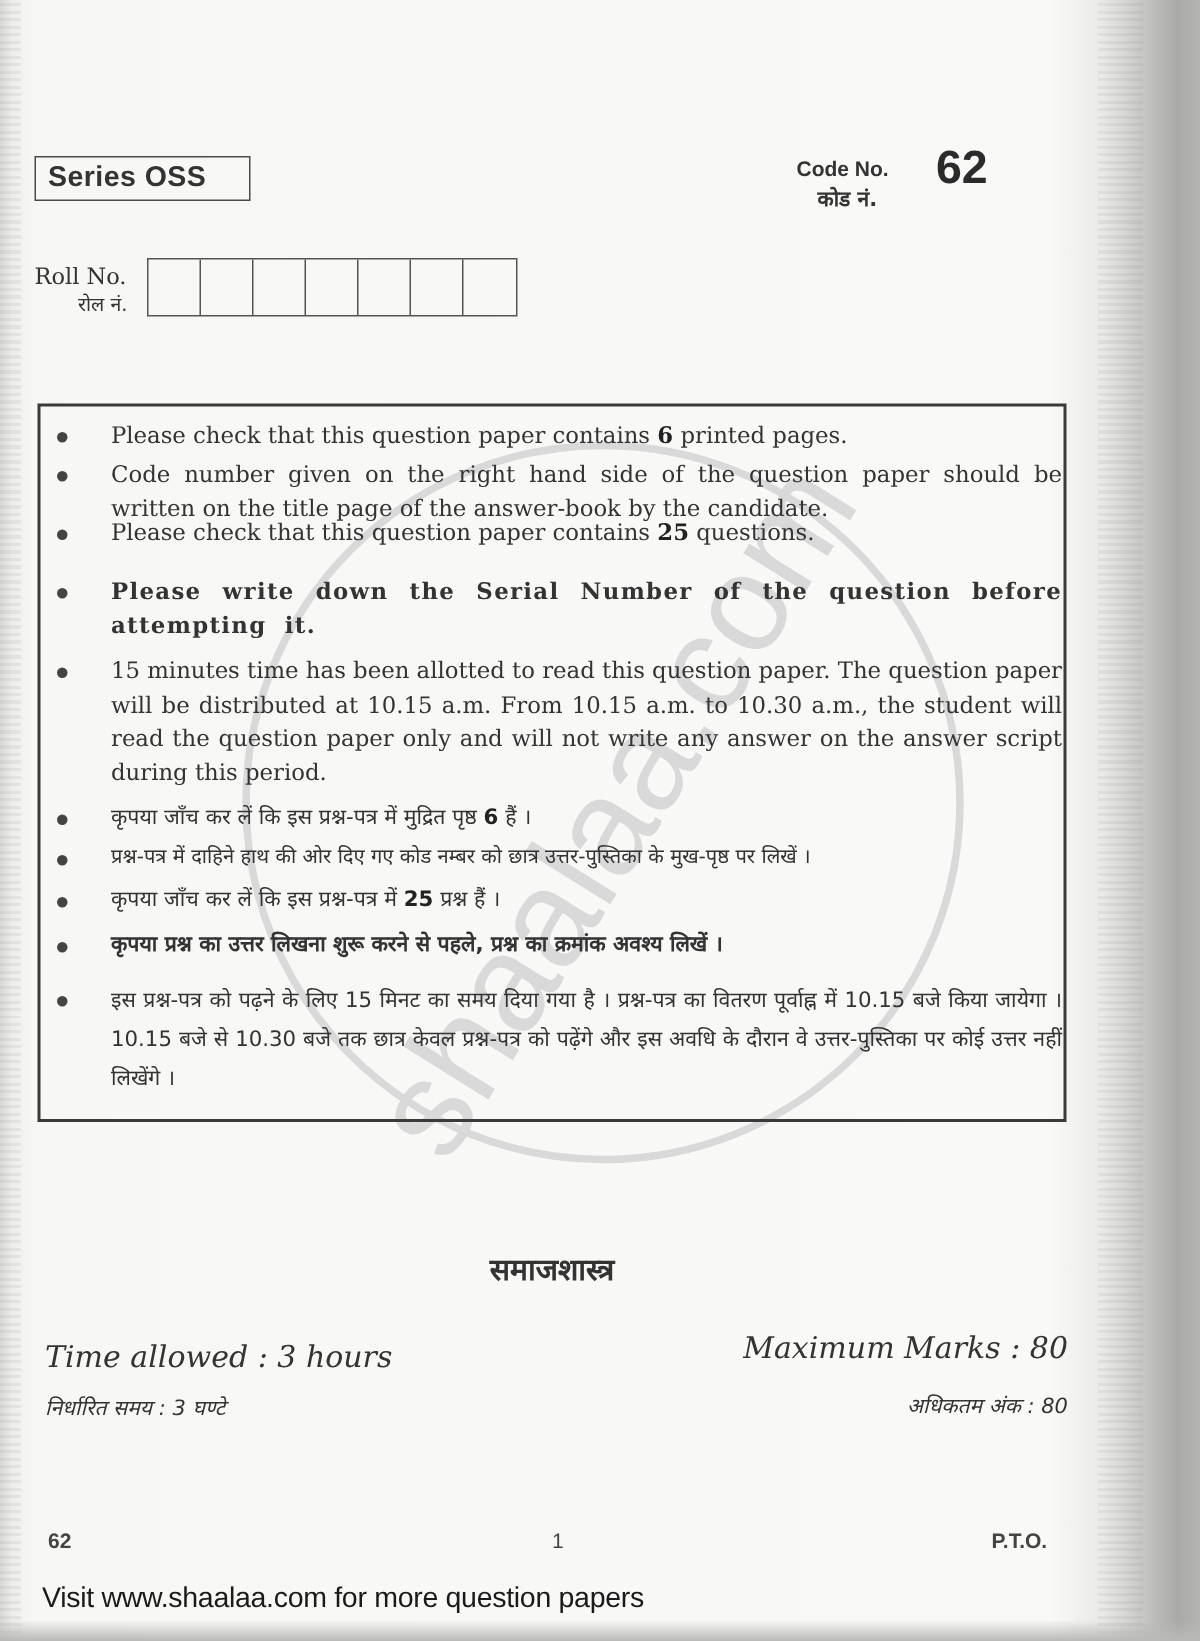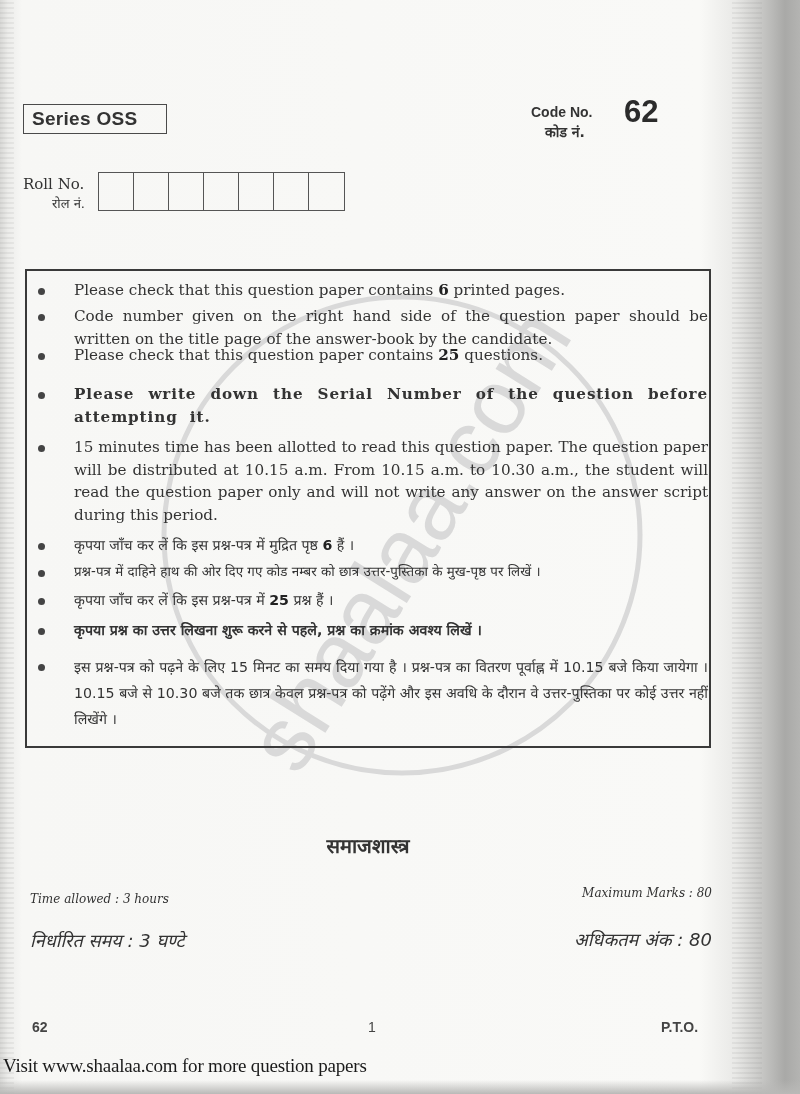--- a/index.html
+++ b/index.html
@@ -79,29 +79,29 @@
     
     .subject {
       position: absolute; left: 0; width: 736px; top: 787px; text-align: center;
       font-family: "Liberation Sans", sans-serif; font-weight: bold; font-size: 21px; color: #333;
     }
     .subject-hi {
       position: absolute; left: 0; width: 736px; top: 832px; text-align: center;
       font-family: "DejaVu Sans", sans-serif; font-weight: bold; font-size: 20px; color: #333;
     }
     .meta {
-      position: absolute; font-style: italic; font-size: 12px; color: #333;
+      position: absolute; font-style: italic; font-size: 20px; color: #333;
     }
-    .meta.hi { font-family: "DejaVu Sans", sans-serif; font-size: 18px; }
+    .meta.hi { font-family: "DejaVu Sans", sans-serif; font-size: 14px; }
 
     .footer {
       position: absolute; top: 1019px; font-family: "Liberation Sans", sans-serif; font-weight: bold; font-size: 14px; color: #444;
     }
     .visit {
-      position: absolute; left: 3px; top: 1055px; font-family: Liberation Serif, serif;
+      position: absolute; left: 28px; top: 1055px; font-family: Liberation Sans, sans-serif;
       font-size: 19px; color: #1a1a1a; letter-spacing: -0.2px;
     }
 
     
     .watermark {
       position: absolute; left: 152px; top: 285px; width: 500px; height: 500px;
       pointer-events: none;
     }
   </style>
 </head>

